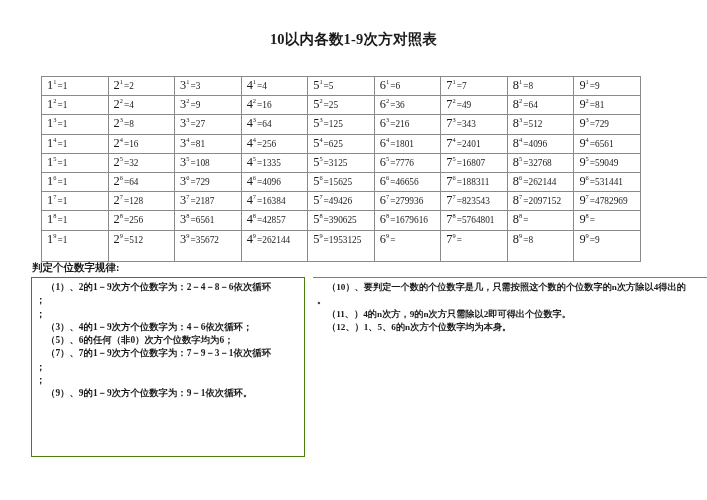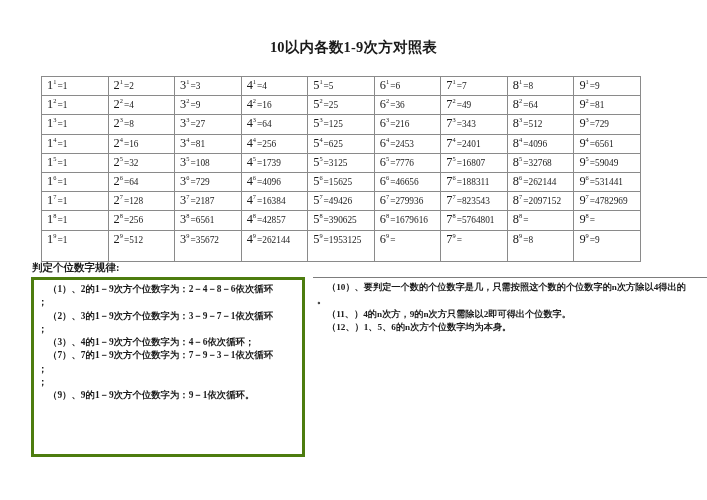--- a/index.html
+++ b/index.html
@@ -28,21 +28,20 @@
   .doc-title {
     position: absolute;
     left: 0;
     top: 30px;
     width: 707px;
     text-align: center;
     font-size: 14.5px;
     font-weight: bold;
     letter-spacing: 0.2px;
     font-family: "Liberation Serif", "DejaVu Serif", serif;
-    margin-top: 8px;
   }
 
   
   .power-table-wrap {
     position: absolute;
     left: 41px;
     top: 76px;
     width: 600px;
   }
   table.power-table {
@@ -100,21 +99,21 @@
     top: 277px;
     width: 676px;
     height: 182px;
   }
   .rules-box {
     position: absolute;
     left: 0;
     top: 0;
     width: 274px;
     height: 180px;
-    border: 3px solid #4d7c0f;
+    border: 1px solid #4d7c0f;
     box-sizing: border-box;
     padding: 3px 4px 0 4px;
     overflow: hidden;
   }
   .rules-right {
     position: absolute;
     left: 282px;
     top: 0;
     width: 425px;
     height: 180px;
@@ -252,21 +251,21 @@
             <td>
               <span class="cell"><span class="base">3<sup>4</sup></span><span class="eq">=</span><span class="val">81</span></span>
             </td>
             <td>
               <span class="cell"><span class="base">4<sup>4</sup></span><span class="eq">=</span><span class="val">256</span></span>
             </td>
             <td>
               <span class="cell"><span class="base">5<sup>4</sup></span><span class="eq">=</span><span class="val">625</span></span>
             </td>
             <td>
-              <span class="cell"><span class="base">6<sup>4</sup></span><span class="eq">=</span><span class="val">2453</span></span>
+              <span class="cell"><span class="base">6<sup>4</sup></span><span class="eq">=</span><span class="val">1801</span></span>
             </td>
             <td>
               <span class="cell"><span class="base">7<sup>4</sup></span><span class="eq">=</span><span class="val">2401</span></span>
             </td>
             <td>
               <span class="cell"><span class="base">8<sup>4</sup></span><span class="eq">=</span><span class="val">4096</span></span>
             </td>
             <td>
               <span class="cell"><span class="base">9<sup>4</sup></span><span class="eq">=</span><span class="val">6561</span></span>
             </td>
@@ -275,21 +274,21 @@
             <td>
               <span class="cell"><span class="base">1<sup>5</sup></span><span class="eq">=</span><span class="val">1</span></span>
             </td>
             <td>
               <span class="cell"><span class="base">2<sup>5</sup></span><span class="eq">=</span><span class="val">32</span></span>
             </td>
             <td>
               <span class="cell"><span class="base">3<sup>5</sup></span><span class="eq">=</span><span class="val">108</span></span>
             </td>
             <td>
-              <span class="cell"><span class="base">4<sup>5</sup></span><span class="eq">=</span><span class="val">1739</span></span>
+              <span class="cell"><span class="base">4<sup>5</sup></span><span class="eq">=</span><span class="val">1335</span></span>
             </td>
             <td>
               <span class="cell"><span class="base">5<sup>5</sup></span><span class="eq">=</span><span class="val">3125</span></span>
             </td>
             <td>
               <span class="cell"><span class="base">6<sup>5</sup></span><span class="eq">=</span><span class="val">7776</span></span>
             </td>
             <td>
               <span class="cell"><span class="base">7<sup>5</sup></span><span class="eq">=</span><span class="val">16807</span></span>
             </td>
@@ -419,23 +418,23 @@
         </tbody>
     </table>
   </div>
 
   <div class="rules-heading">判定个位数字规律:</div>
 
   <div class="rules-area">
     <div class="rules-box" id="rules-left">
         <div class="rule-line">（1）、2的1－9次方个位数字为：2－4－8－6依次循环</div>
         <div class="rule-cont">；</div>
-        <div class="rule-line">（2）、3的1－9次方个位数字为：3－9－7－1依次循环</div>
         <div class="rule-cont">；</div>
         <div class="rule-line">（3）、4的1－9次方个位数字为：4－6依次循环；</div>
+        <div class="rule-line">（5）、6的任何（非0）次方个位数字均为6；</div>
         <div class="rule-line">（7）、7的1－9次方个位数字为：7－9－3－1依次循环</div>
         <div class="rule-cont">；</div>
         <div class="rule-cont">；</div>
         <div class="rule-line">（9）、9的1－9次方个位数字为：9－1依次循环。</div>
       </div>
     <div class="rules-right" id="rules-right">
         <div class="rule-line">（10）、要判定一个数的个位数字是几，只需按照这个数的个位数字的n次方除以4得出的</div>
         <div class="rule-cont">。</div>
         <div class="rule-line">（11、）4的n次方，9的n次方只需除以2即可得出个位数字。</div>
         <div class="rule-line">（12、）1、5、6的n次方个位数字均为本身。</div>

